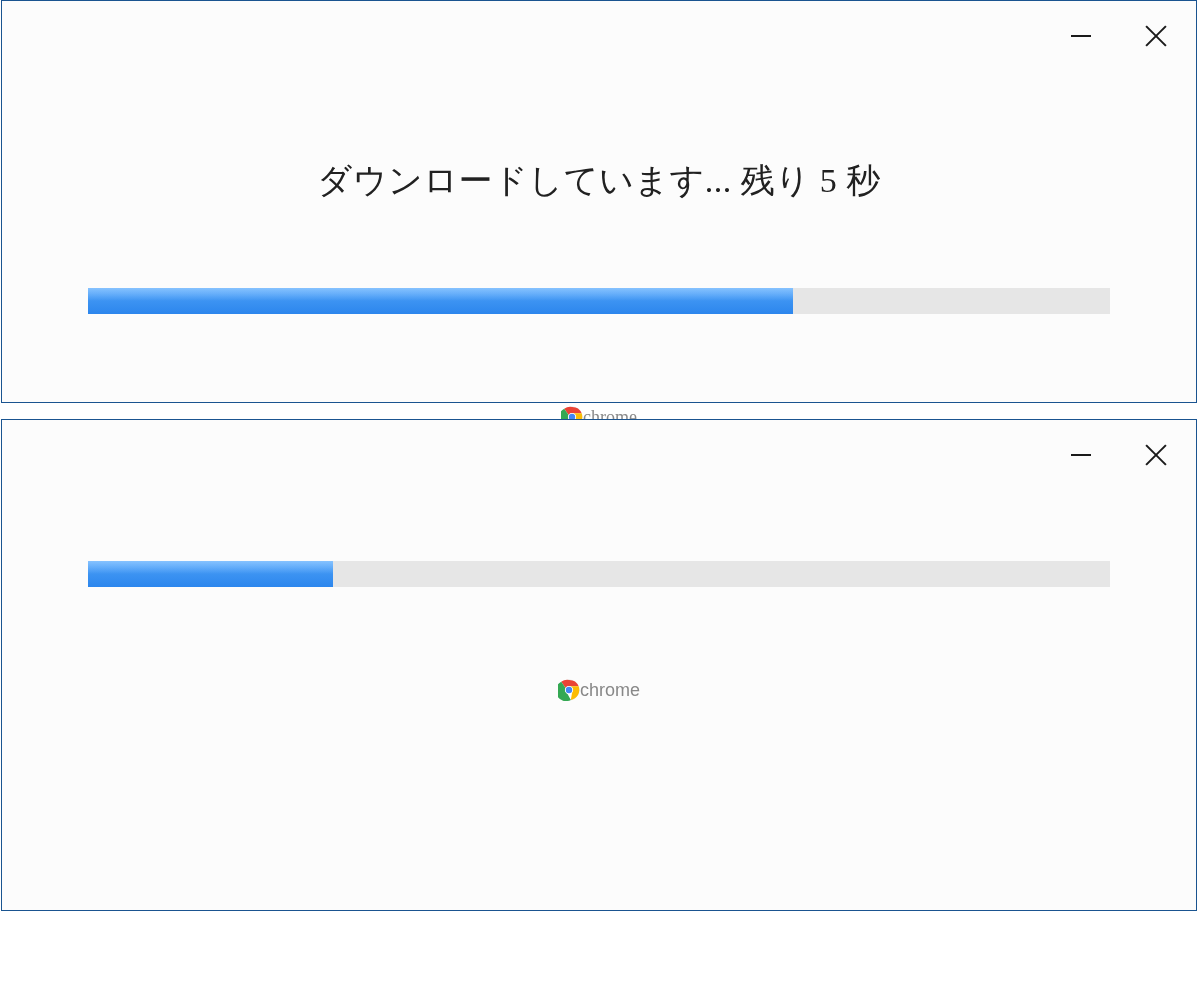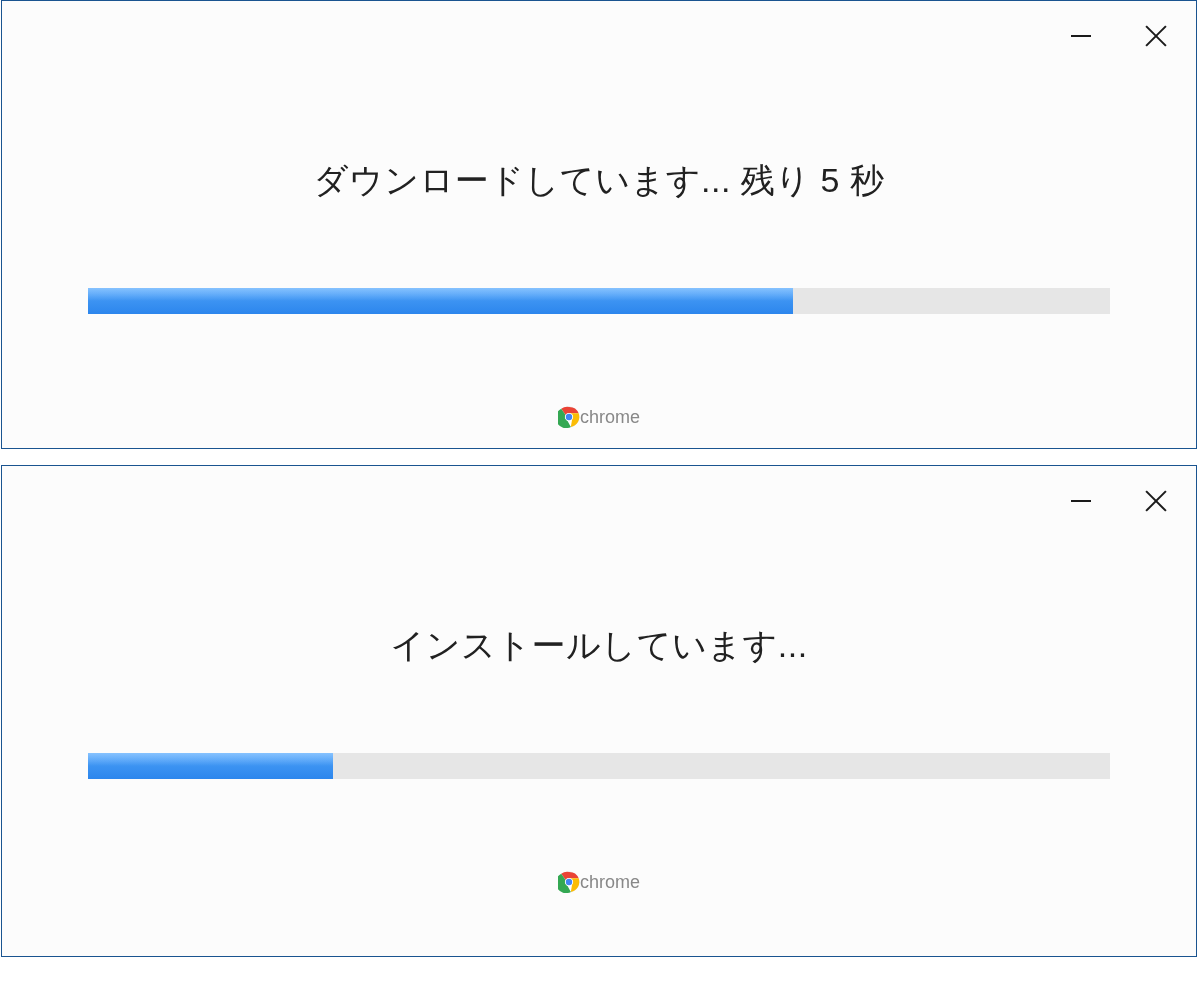--- a/index.html
+++ b/index.html
@@ -14,21 +14,22 @@
       height: 1000px;
     }
     .window {
       border: 1px solid #1a5490;
       background: #fcfcfc;
       position: relative;
       width: 1196px;
       margin: 0 auto;
     }
     .window-1 {
-      height: 449px;
+      height: 403px;
+      font-family: Liberation Serif, serif;
     }
     .window-2 {
       height: 492px;
       margin-top: 16px;
     }
     .titlebar {
       display: flex;
       justify-content: flex-end;
       align-items: center;
       padding: 12px 18px 0 0;
@@ -152,21 +153,20 @@
 <div class="window window-2">
   <div class="titlebar">
     <div class="titlebar-btn">
       <div class="minimize-line"></div>
     </div>
     <div class="titlebar-btn">
       <div class="close-x"></div>
     </div>
   </div>
   <div class="content">
-    <div class="status-text">インストールしています...</div>
     <div class="progress-track">
       <div class="progress-fill" id="progress-fill-2" style="width: 24%;"></div>
     </div>
     <div class="chrome-branding">
       <svg class="chrome-icon" viewBox="0 0 24 24">
         <circle cx="12" cy="12" r="11" fill="#ffffff" stroke="#cccccc" stroke-width="0.5"></circle>
         <path d="M 12 1 A 11 11 0 0 1 22.5 8 L 12 8 A 4 4 0 0 0 8.5 10 L 3.5 3 A 11 11 0 0 1 12 1 Z" fill="#EA4335"></path>
         <path d="M 22.5 8 A 11 11 0 0 1 14 22.8 L 15.5 14 A 4 4 0 0 0 15.5 10 L 12 8 Z" fill="#FBBC05"></path>
         <path d="M 3.5 3 L 8.5 10 A 4 4 0 0 0 10 15.5 L 14 22.8 A 11 11 0 0 1 3.5 3 Z" fill="#34A853"></path>
         <circle cx="12" cy="12" r="4.5" fill="#ffffff"></circle>

